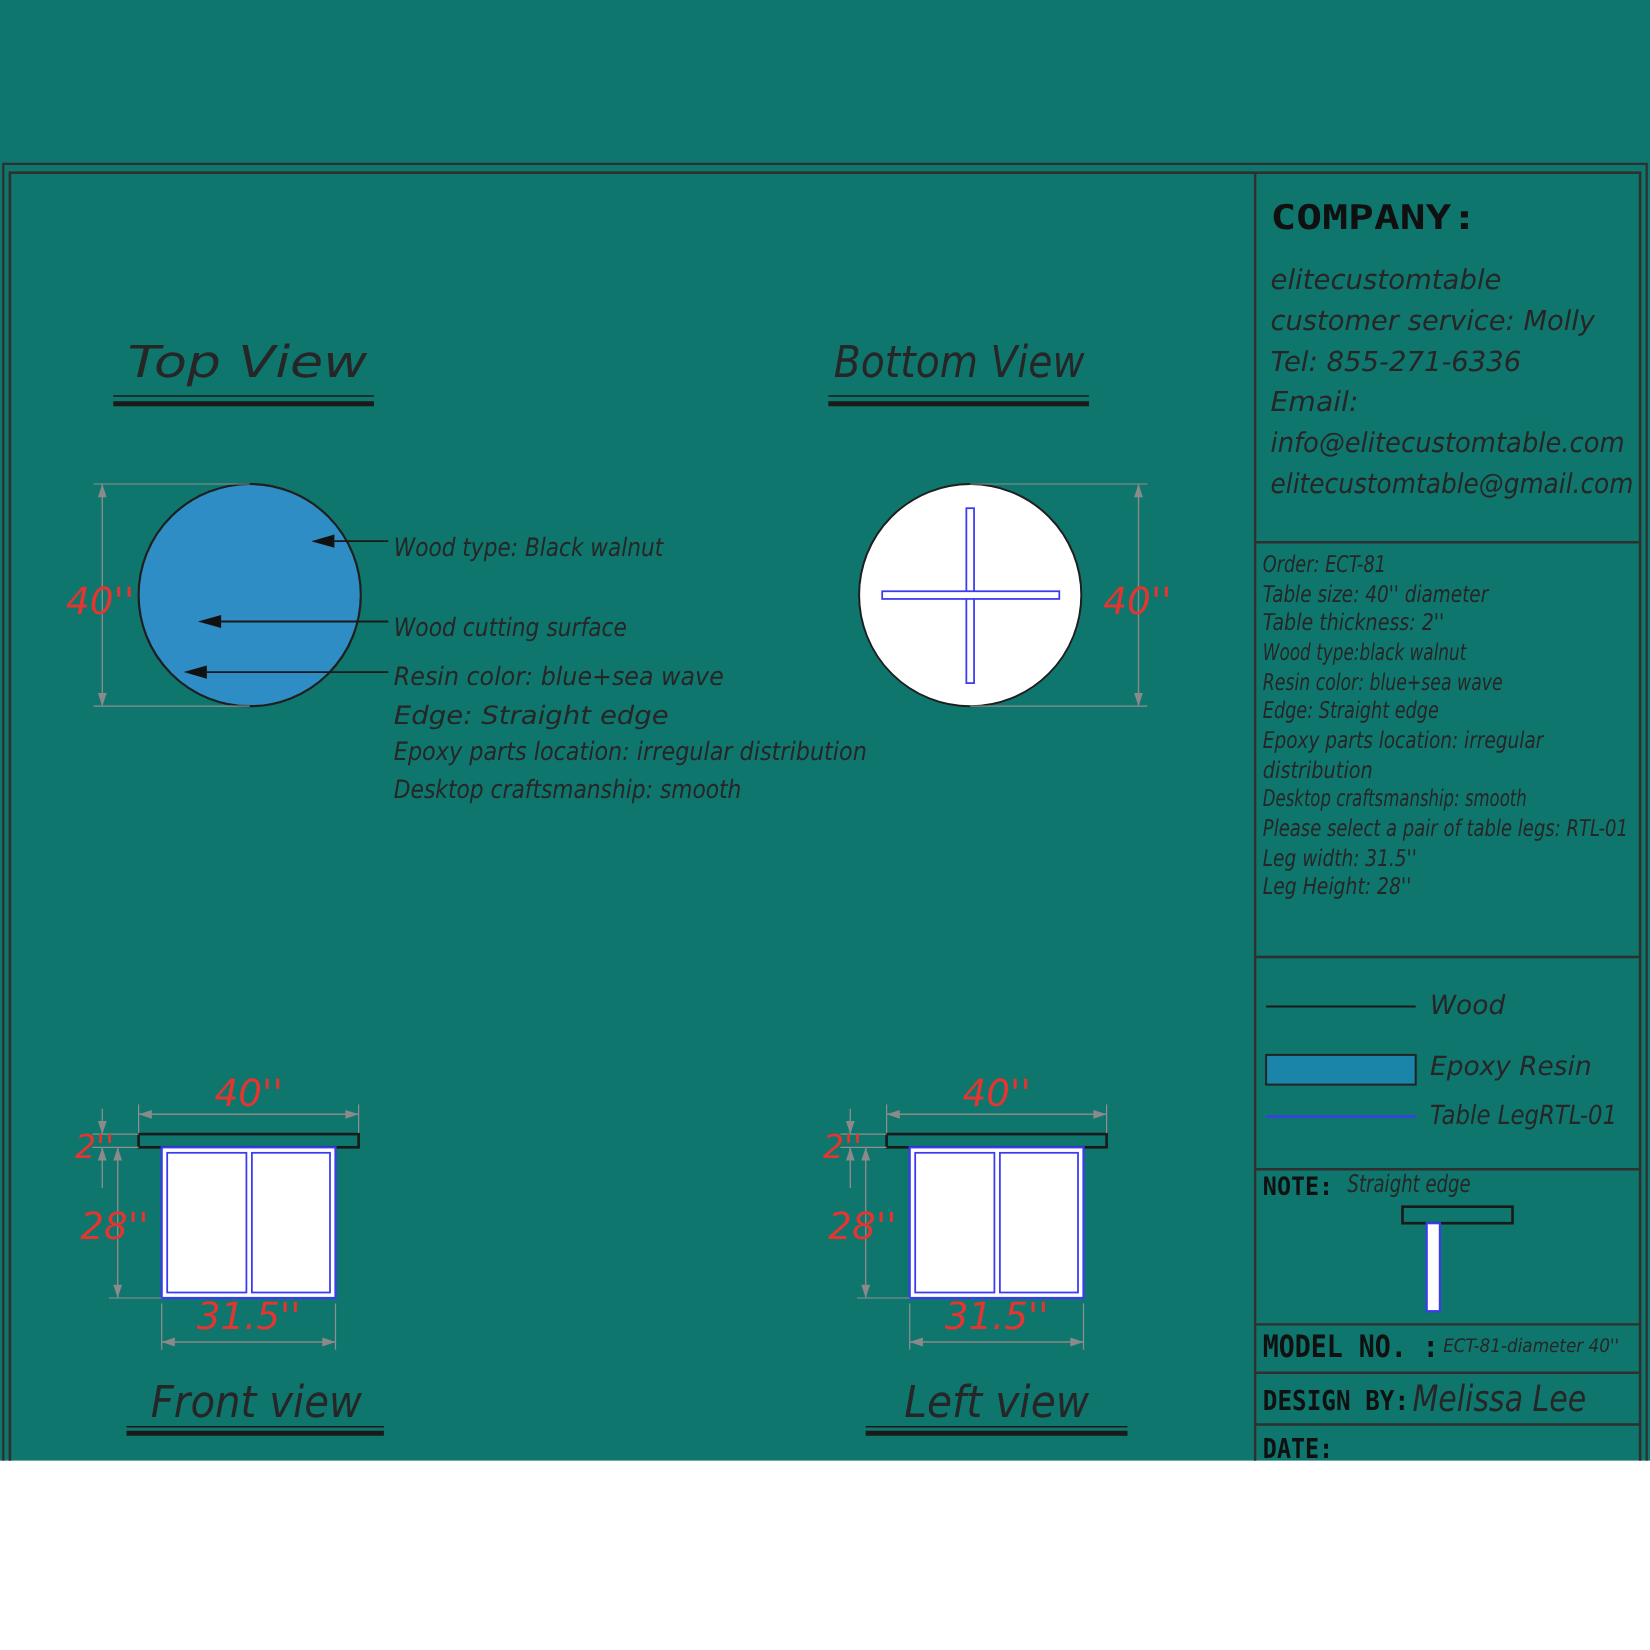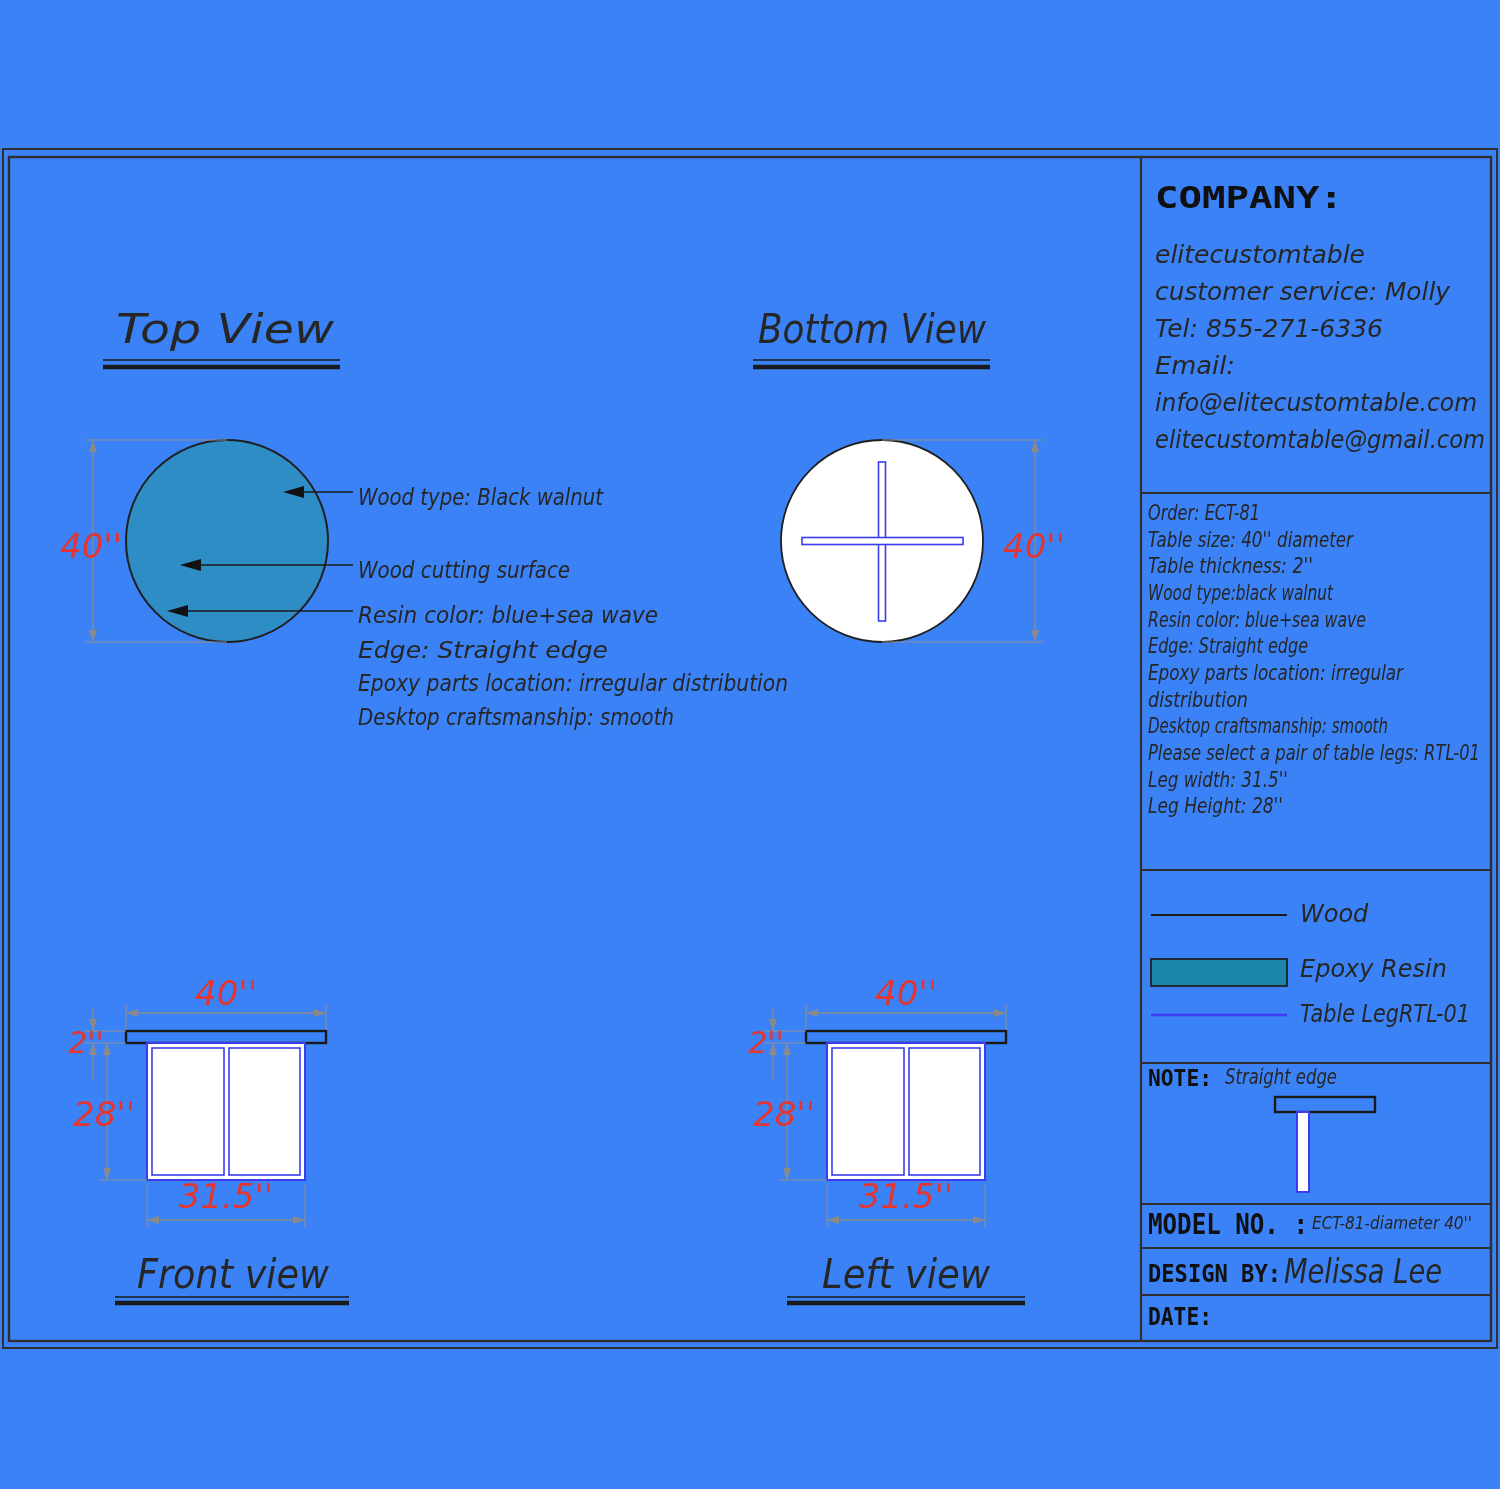--- a/index.html
+++ b/index.html
@@ -1,16 +1,16 @@
 <!DOCTYPE html>
 <html><head>
 <meta charset="utf-8">
 <style>
   html,body{margin:0;padding:0;background:#fff;}
-  #stage{position:relative;width:1500px;height:1489px;background:#3b82f6;overflow:hidden;}
+  #stage{position:relative;width:1500px;height:1328px;background:#0f766e;overflow:hidden;}
   svg{display:block;}
   text{white-space:pre;}
   .cad{font-family:"DejaVu Sans",sans-serif;font-style:italic;fill:#262626;}
   .hd{font-family:"DejaVu Sans Mono",monospace;font-weight:700;font-style:normal;fill:#101010;}
   .red{fill:#e43530;}
   .dim{stroke:#8a8a8a;stroke-width:1.3;fill:none;}
   .ext{stroke:#8f8f8f;stroke-width:1.1;fill:none;}
   .ldr{stroke:#1a1a1a;stroke-width:1.6;fill:none;}
   .ah-g{fill:#8a8a8a;stroke:none;}
   .ah-b{fill:#111;stroke:none;}

